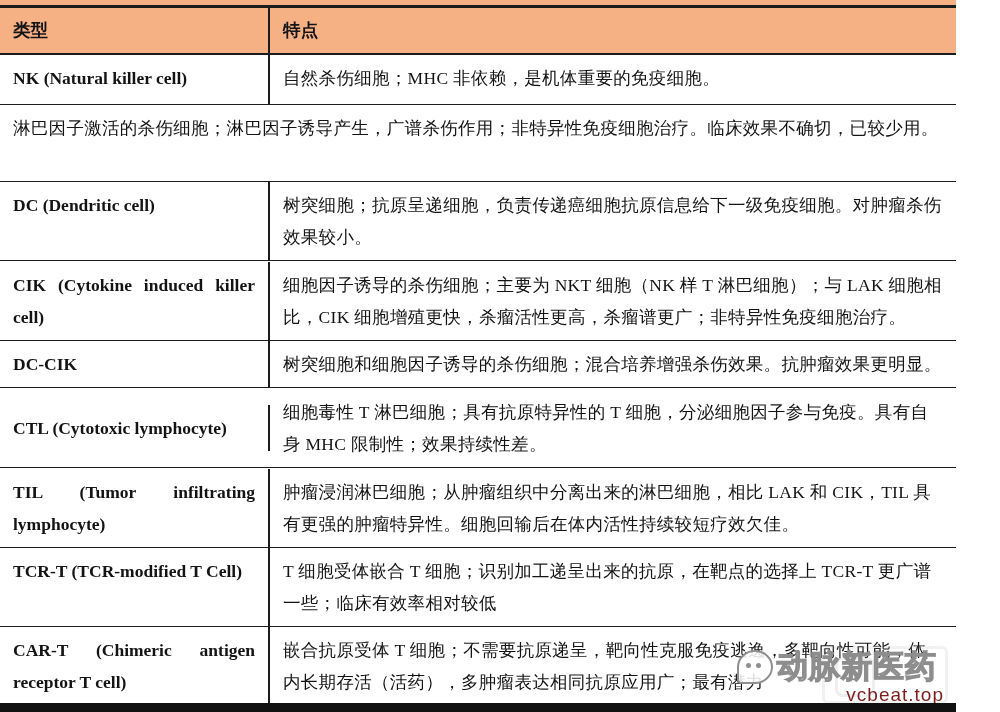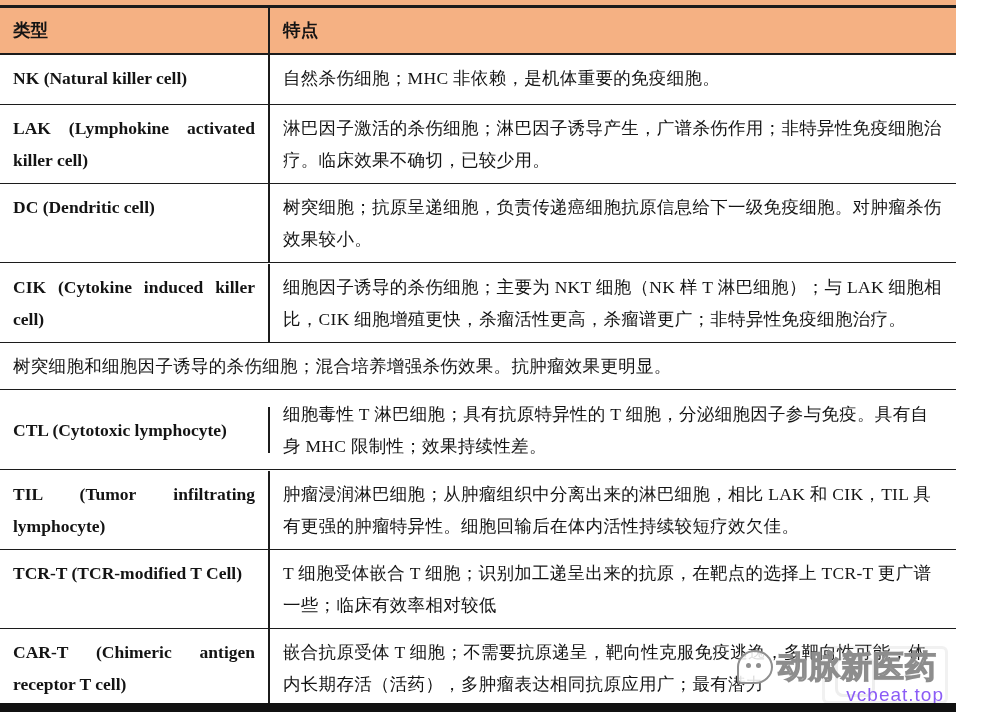--- a/index.html
+++ b/index.html
@@ -66,21 +66,21 @@
   }
   .wm-brand{
     font-size:31px;font-weight:700;letter-spacing:1px;white-space:nowrap;
     color:rgba(255,255,255,0.92);
     -webkit-text-stroke:1.2px #8d8d8d;
     text-shadow:0 0 1px #9a9a9a;
     font-family:"Liberation Sans","DejaVu Sans",sans-serif;
   }
   .wm-site{
     position:absolute;right:6px;bottom:0;
-    font-size:19px;color:#8b5cf6;letter-spacing:1px;
+    font-size:19px;color:#7f1d1d;letter-spacing:1px;
     font-family:"Liberation Sans","DejaVu Sans",sans-serif;
   }
 </style>
 </head>
 <body>
 
 <div class="page">
   <div class="top-strip"></div>
 
   <div class="celltable">
@@ -93,35 +93,35 @@
         <span>特点</span>
       </div>
     </div>
 
     <div class="row h50">
       <div class="cell cell-type"><span>NK (Natural killer cell)</span></div>
       <div class="cell cell-feature"><span class="feature-bold">自然杀伤细胞；</span><span>MHC 非依赖，是机体重要的免疫细胞。</span></div>
     </div>
 
     <div class="row h77">
-      <div class="cell cell-type"><span>LAK (Lymphokine activated killer cell)</span></div>
       <div class="cell cell-feature"><span class="feature-bold">淋巴因子激活的杀伤细胞；</span><span>淋巴因子诱导产生，广谱杀伤作用；非特异性免疫细胞治疗。临床效果不确切，已较少用。</span></div>
     </div>
 
     <div class="row h79">
       <div class="cell cell-type"><span>DC (Dendritic cell)</span></div>
       <div class="cell cell-feature"><span class="feature-bold">树突细胞；</span><span>抗原呈递细胞，负责传递癌细胞抗原信息给下一级免疫细胞。对肿瘤杀伤效果较小。</span></div>
     </div>
 
     <div class="row h80">
       <div class="cell cell-type"><span>CIK (Cytokine induced killer cell)</span></div>
       <div class="cell cell-feature"><span class="feature-bold">细胞因子诱导的杀伤细胞；</span><span>主要为 NKT 细胞（NK 样 T 淋巴细胞）；与 LAK 细胞相比，CIK 细胞增殖更快，杀瘤活性更高，杀瘤谱更广；非特异性免疫细胞治疗。</span></div>
     </div>
 
     <div class="row h45">
+      <div class="cell cell-type"><span>DC-CIK</span></div>
       <div class="cell cell-feature"><span class="feature-bold">树突细胞和细胞因子诱导的杀伤细胞；</span><span>混合培养增强杀伤效果。抗肿瘤效果更明显。</span></div>
     </div>
 
     <div class="row h80">
       <div class="cell cell-type"><span>CTL (Cytotoxic lymphocyte)</span></div>
       <div class="cell cell-feature"><span class="feature-bold">细胞毒性 T 淋巴细胞；</span><span>具有抗原特异性的 T 细胞，分泌细胞因子参与免疫。具有自身 MHC 限制性；效果持续性差。</span></div>
     </div>
 
     <div class="row h80">
       <div class="cell cell-type"><span>TIL (Tumor infiltrating lymphocyte)</span></div>

